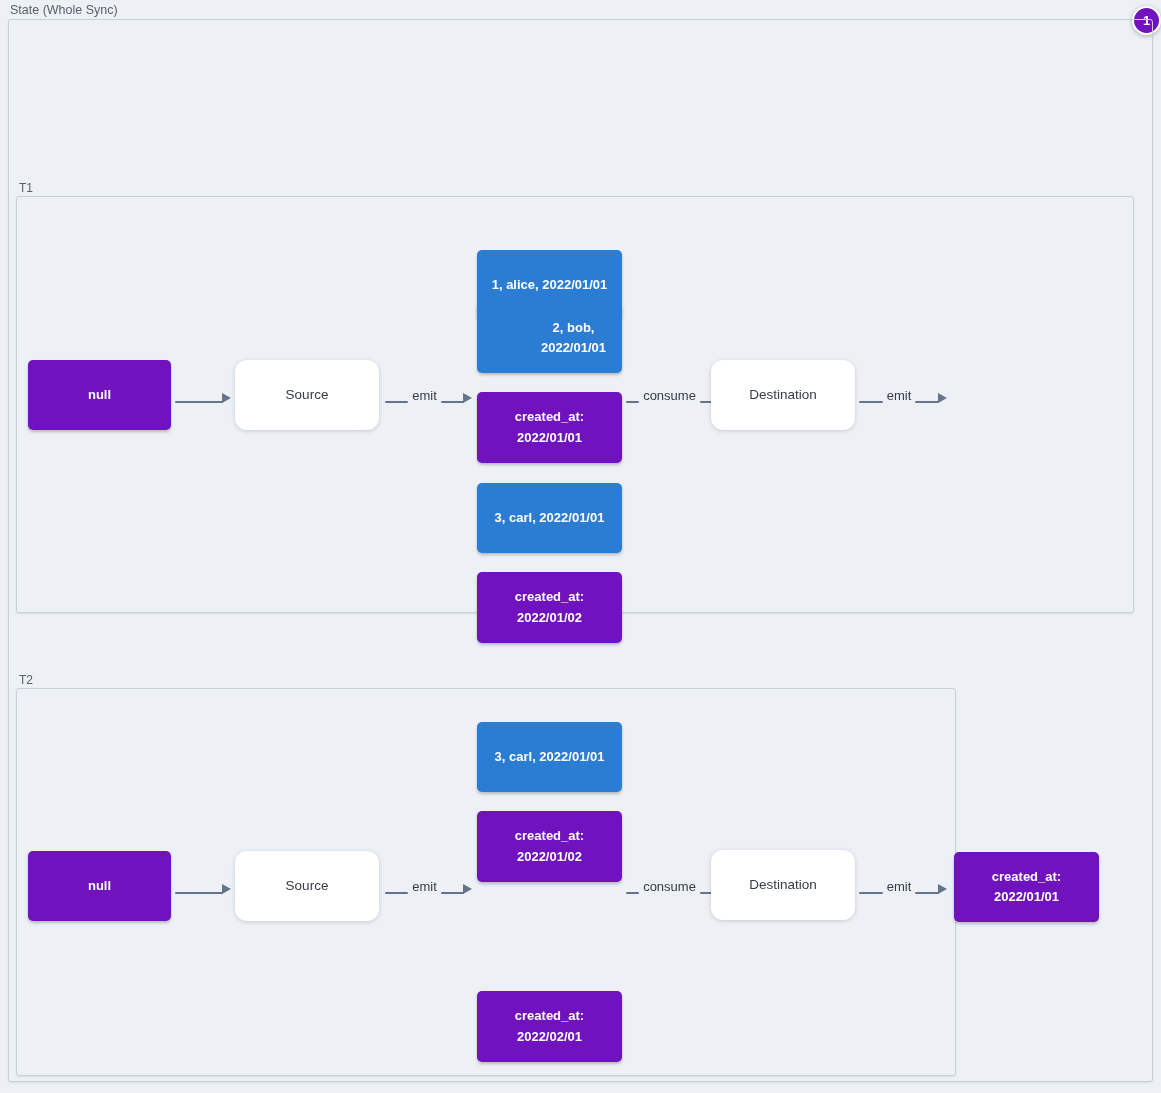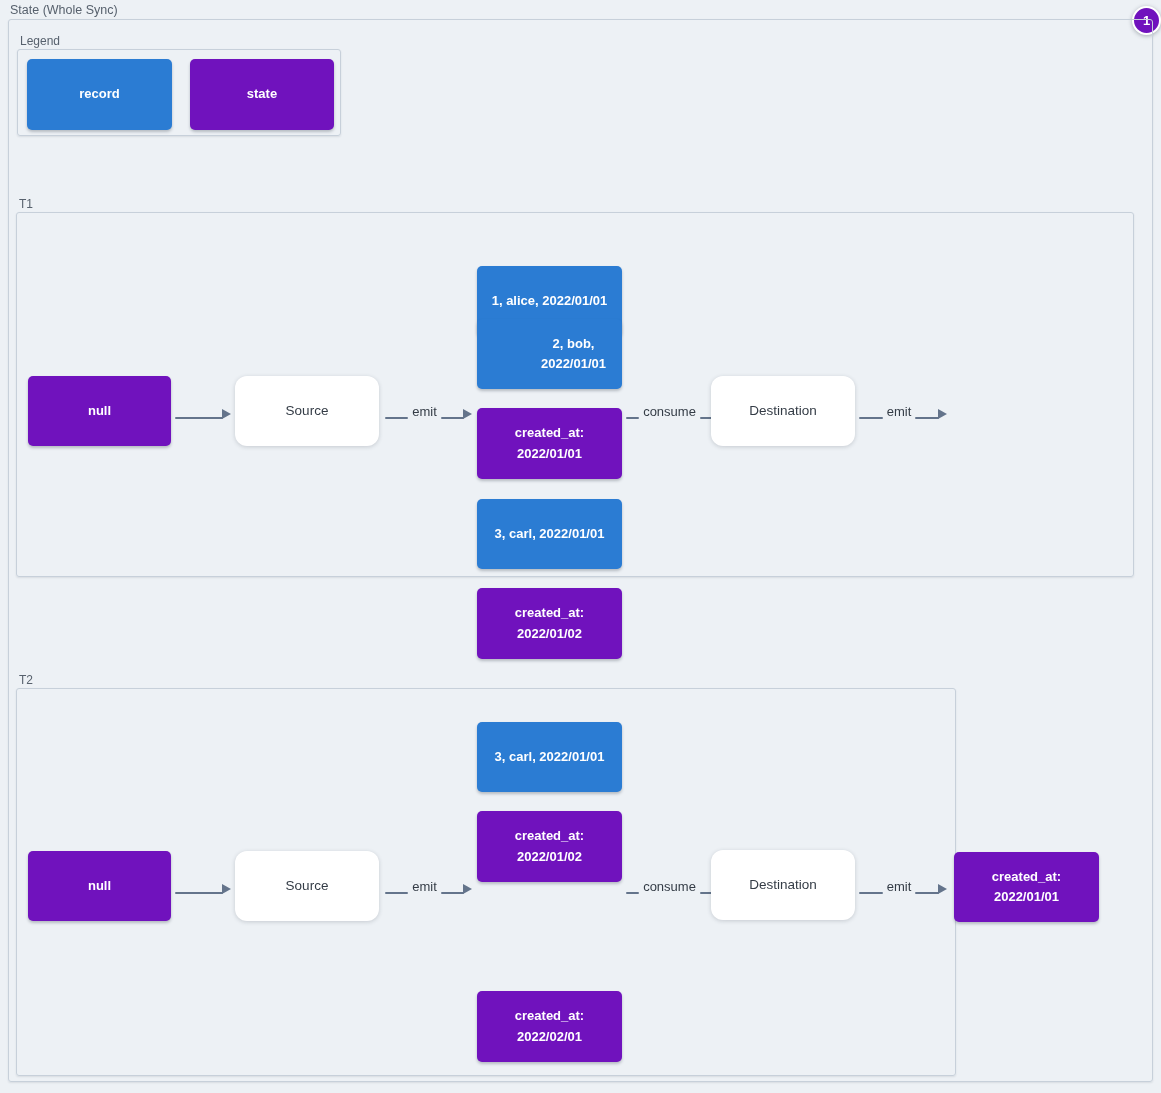--- a/index.html
+++ b/index.html
@@ -102,27 +102,22 @@
 <body>
 
 <div class="page">
 
   <div class="page-title">State (Whole Sync)</div>
 
   <div class="badge">1</div>
 
   <div class="container" style="left:8px; top:19px; width:1145px; height:1063px;">
 
-    <div class="container" style="left:8px; top:29px; width:324px; height:87px;">
-      <div class="container-label">Legend</div>
-      <div class="node record" style="left:9px; top:9px; width:145px; height:71px;">record</div>
-      <div class="node state" style="left:172px; top:9px; width:144px; height:71px;">state</div>
-    </div>
-
-    <div class="container" style="left:7px; top:192px; width:1118px; height:365px;">
+
+    <div class="container" style="left:7px; top:176px; width:1118px; height:417px;">
       <div class="container-label">T1</div>
 
       <div class="node state" style="left:11px; top:163px; width:143px;">null</div>
 
       <div class="edge" style="left:158px; top:190px; width:56px;">
         <span class="seg"></span>
         <span class="arrowhead"></span>
       </div>
 
       <div class="node plain" style="left:218px; top:163px; width:144px;">Source</div>

